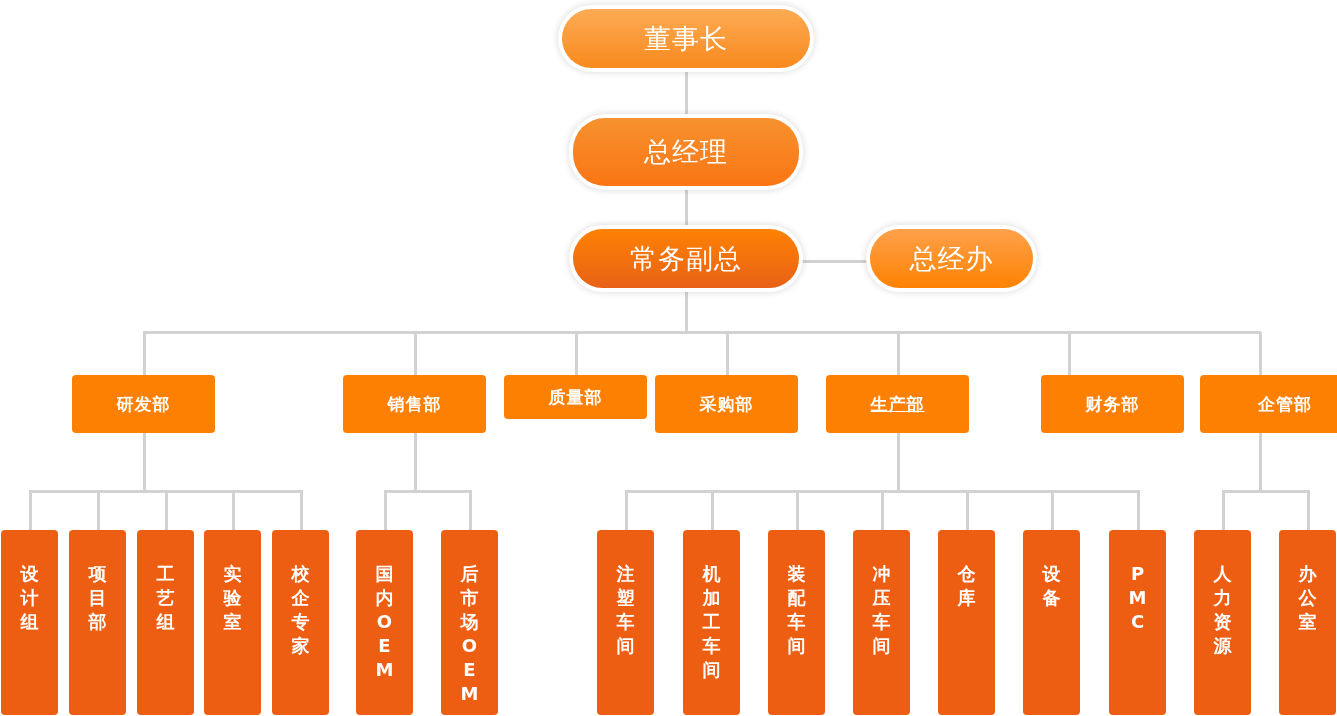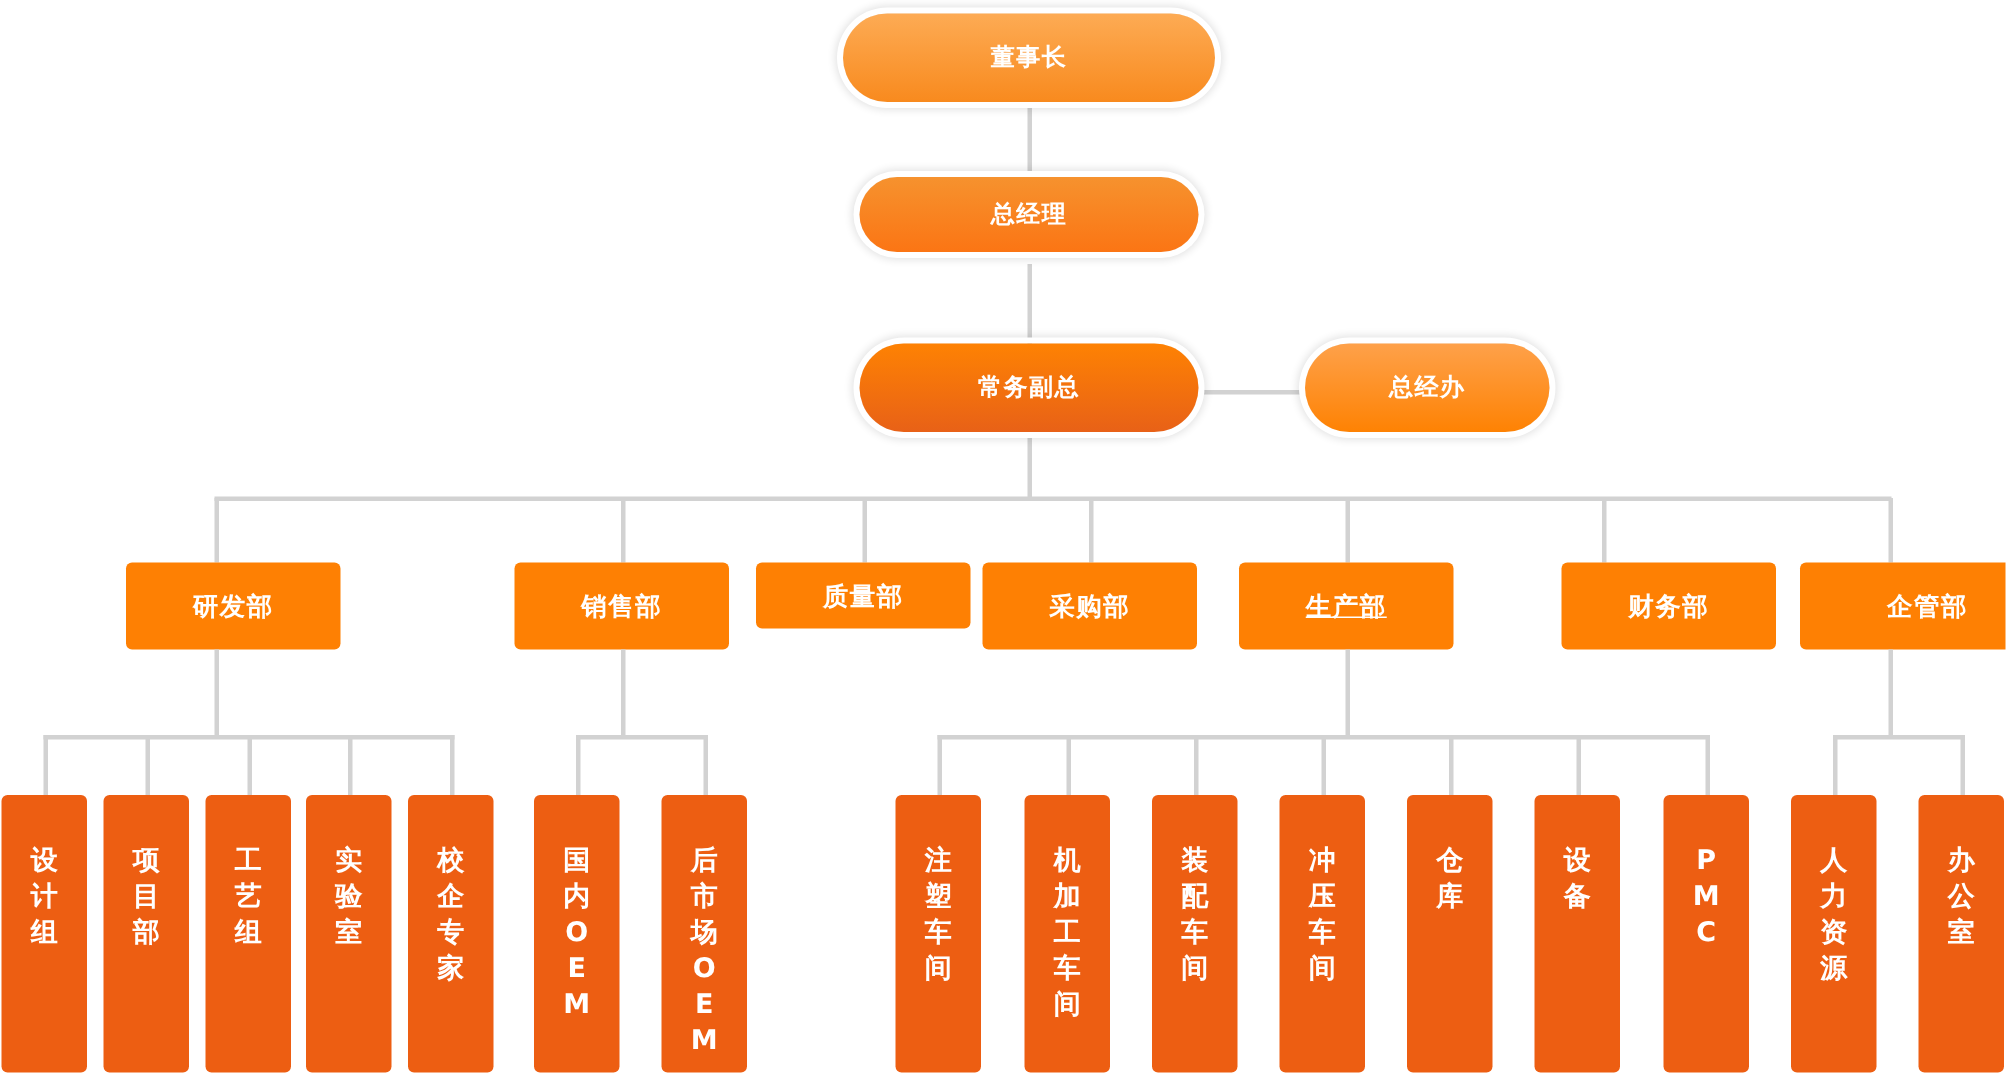--- a/index.html
+++ b/index.html
@@ -2,21 +2,21 @@
 <html><head>
 <meta charset="utf-8">
 <style>
   html, body { margin: 0; padding: 0; background: #ffffff; }
   body { width: 1337px; height: 716px; position: relative; overflow: hidden;
          font-family: "DejaVu Sans", "Liberation Sans", sans-serif; }
   #chart { position: absolute; left: 0; top: 0; width: 1337px; height: 716px; }
   .line { position: absolute; background: #d2d2d2; }
   .pill {
     position: absolute; box-sizing: border-box; border-radius: 32px;
-    color: #fff; font-weight: bold; font-size: 16px; letter-spacing: 1px;
+    color: #fff; font-weight: normal; font-size: 27px; letter-spacing: 1px;
     display: flex; align-items: center; justify-content: center;
     box-shadow: 0 0 0 4px #fff, 0 0 6px 5px rgba(0,0,0,0.12);
   }
   .pill.chair   { background: linear-gradient(#fdab54, #f88a1e); }
   .pill.gm      { background: linear-gradient(#f6922e, #fb7514); }
   .pill.evp     { background: linear-gradient(#fe8203, #e86117); }
   .pill.office  { background: linear-gradient(#fea14a, #fe8203); }
   .dept {
     position: absolute; box-sizing: border-box; border-radius: 4px;
     background: #fe8003; color: #fff; font-weight: bold; font-size: 17px;
@@ -35,27 +35,27 @@
 
 <div id="chart">
 
   <div class="line" style="left:685px;top:68px;width:3px;height:52px;"></div>
   <div class="line" style="left:685px;top:176px;width:3px;height:54px;"></div>
   <div class="line" style="left:800px;top:260px;width:70px;height:3px;"></div>
   <div class="line" style="left:685px;top:288px;width:3px;height:45px;"></div>
   <div class="line" style="left:143px;top:331px;width:1118px;height:3px;"></div>
 
   <div class="pill chair" style="left:562px;top:9px;width:248px;height:59px;">董事长</div>
-  <div class="pill gm" style="left:573px;top:118px;width:226px;height:50px;">总经理</div>
+  <div class="pill gm" style="left:573px;top:118px;width:226px;height:68px;">总经理</div>
   <div class="pill evp" style="left:573px;top:229px;width:226px;height:59px;">常务副总</div>
   <div class="pill office" style="left:870px;top:229px;width:163px;height:59px;">总经办</div>
 
   <div id="levels">
       <div class="line" style="left: 143px; top: 332px; width: 3px; height: 43px;"></div>
-      <div class="dept" style="left: 84px; top: 375px; width: 143px; height: 58px;">研发部</div>
+      <div class="dept" style="left: 72px; top: 375px; width: 143px; height: 58px;">研发部</div>
       <div class="line" style="left: 143px; top: 433px; width: 3px; height: 59px;"></div>
       <div class="line" style="left: 29px; top: 490px; width: 274px; height: 3px;"></div>
       <div class="line" style="left: 29px; top: 490px; width: 3px; height: 40px;"></div>
       <div class="unit" style="left: 1px; top: 530px; width: 57px; height: 185px;">
         <span>设</span>
         <span>计</span>
         <span>组</span>
       </div>
       <div class="line" style="left: 97px; top: 490px; width: 3px; height: 40px;"></div>
       <div class="unit" style="left: 69px; top: 530px; width: 57px; height: 185px;">

